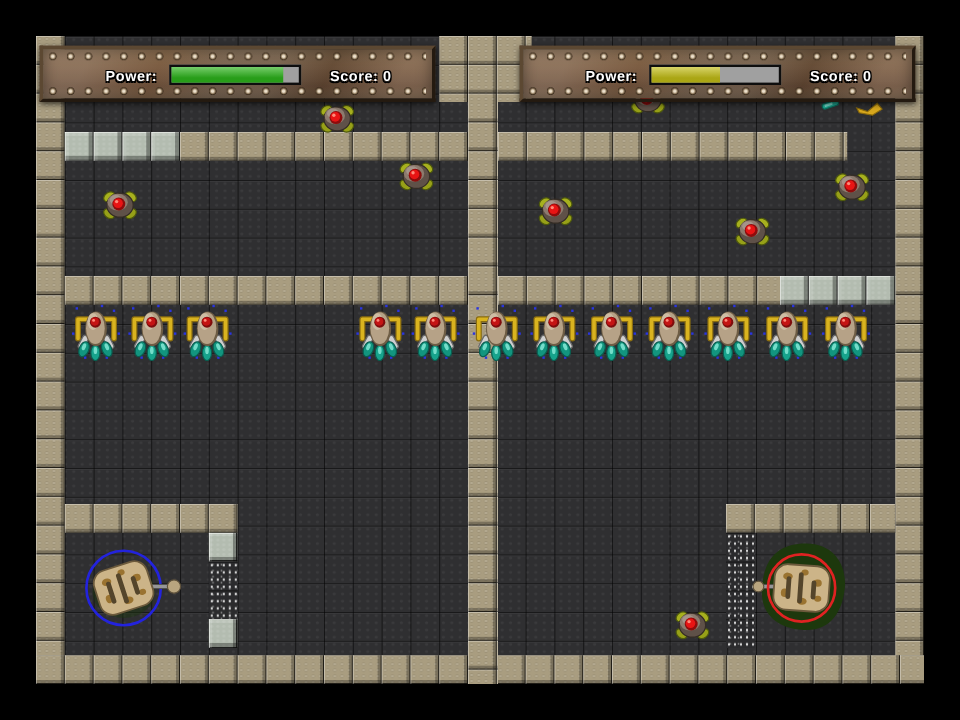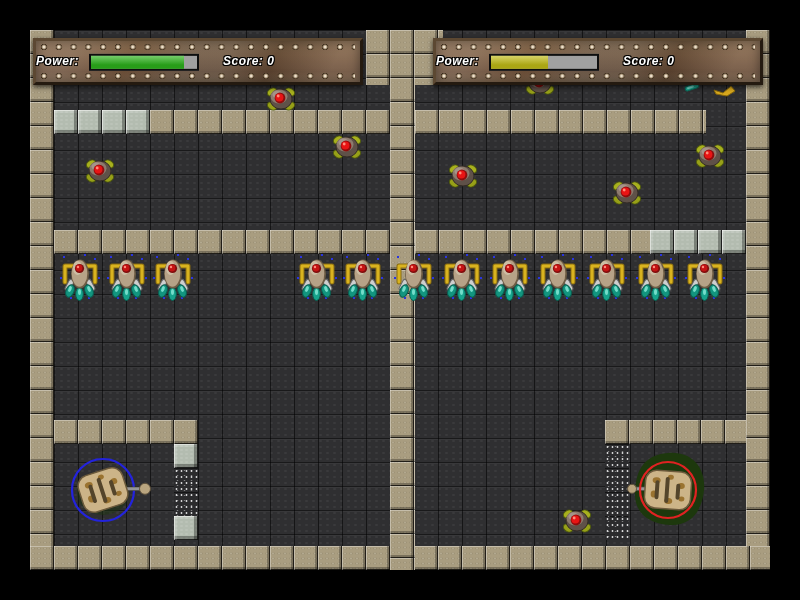--- a/index.html
+++ b/index.html
@@ -43,21 +43,21 @@
       linear-gradient(115deg, rgba(255,255,255,.14) 0 12%, rgba(0,0,0,0) 30%, rgba(120,140,150,.18) 46% 58%, rgba(0,0,0,.18) 72%, rgba(255,255,255,.10) 90%),
       linear-gradient(180deg,#8a6c4e,#7b5c42 40%,#6b4e38 75%,#7a5f46);
     border:3px solid;border-color:#5c4832 #241a10 #241a10 #5c4832;
     box-shadow:inset 0 0 12px rgba(0,0,0,.45), 0 2px 5px rgba(0,0,0,.7);}
   .hud.left{left:33px;} .hud.right{left:433px;}
   .rivets{position:absolute;left:5px;right:5px;height:8px;background-repeat:repeat-x;
     background-image:radial-gradient(circle at 3px 4px,#ece0cc 0 1px,#9a8466 2px,#322416 3px,transparent 3.5px);
     background-size:14.8px 8px;}
   .rivets.top{top:2px;} .rivets.bot{bottom:2px;}
   .hud-row{position:absolute;left:0;right:0;top:50%;transform:translateY(-48%);
-    display:flex;align-items:flex-start;font-style:italic;}
+    display:flex;align-items:flex-end;padding-left:52px;}
   .hud-label{color:#fff;font-size:12px;font-weight:bold;letter-spacing:.5px;
     text-shadow:1px 1px 0 #000,-1px 1px 0 #000,1px -1px 0 #000,-1px -1px 0 #000;}
   .pbar{width:106px;height:13px;border:2px solid #0e0e0e;margin-left:10px;box-sizing:content-box;}
   .pbar-fill{height:100%;background-image:linear-gradient(180deg,rgba(255,255,255,.35),rgba(0,0,0,.12) 70%);}
   .score{margin-left:24px;}
 </style>
 </head>
 <body>
 
 <div class="stage">

